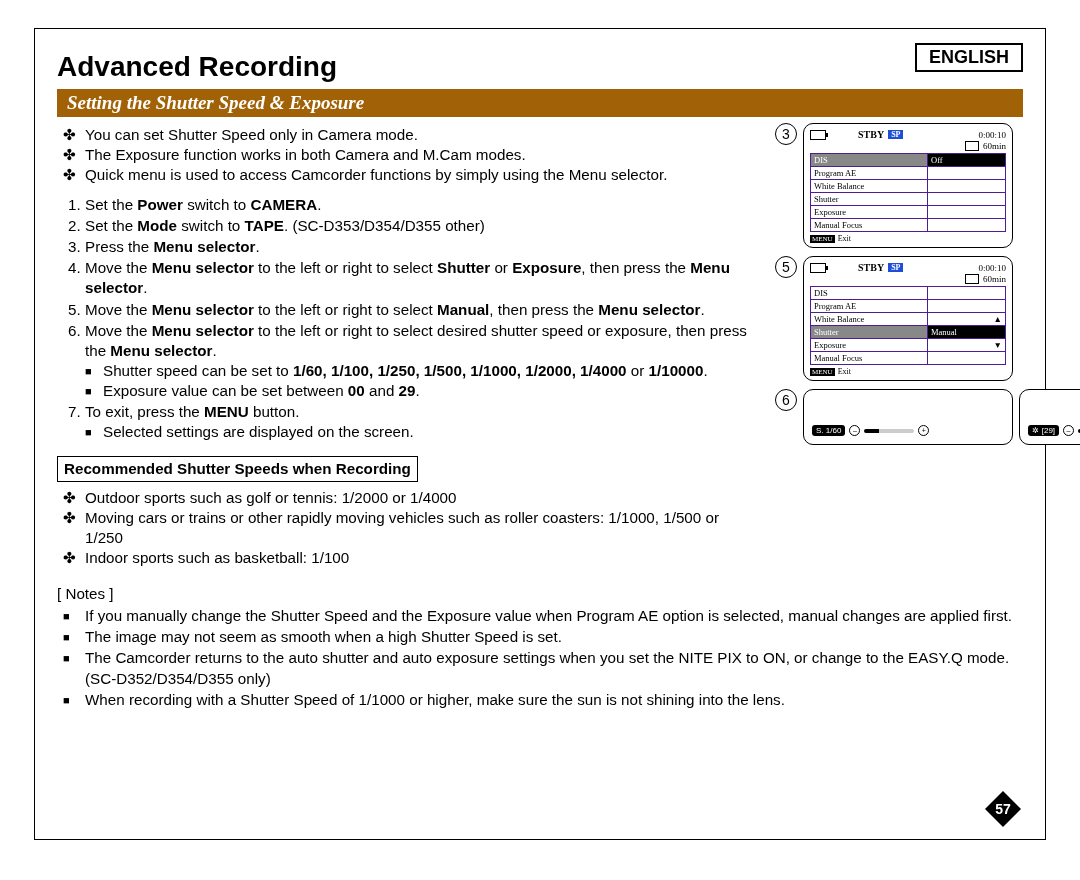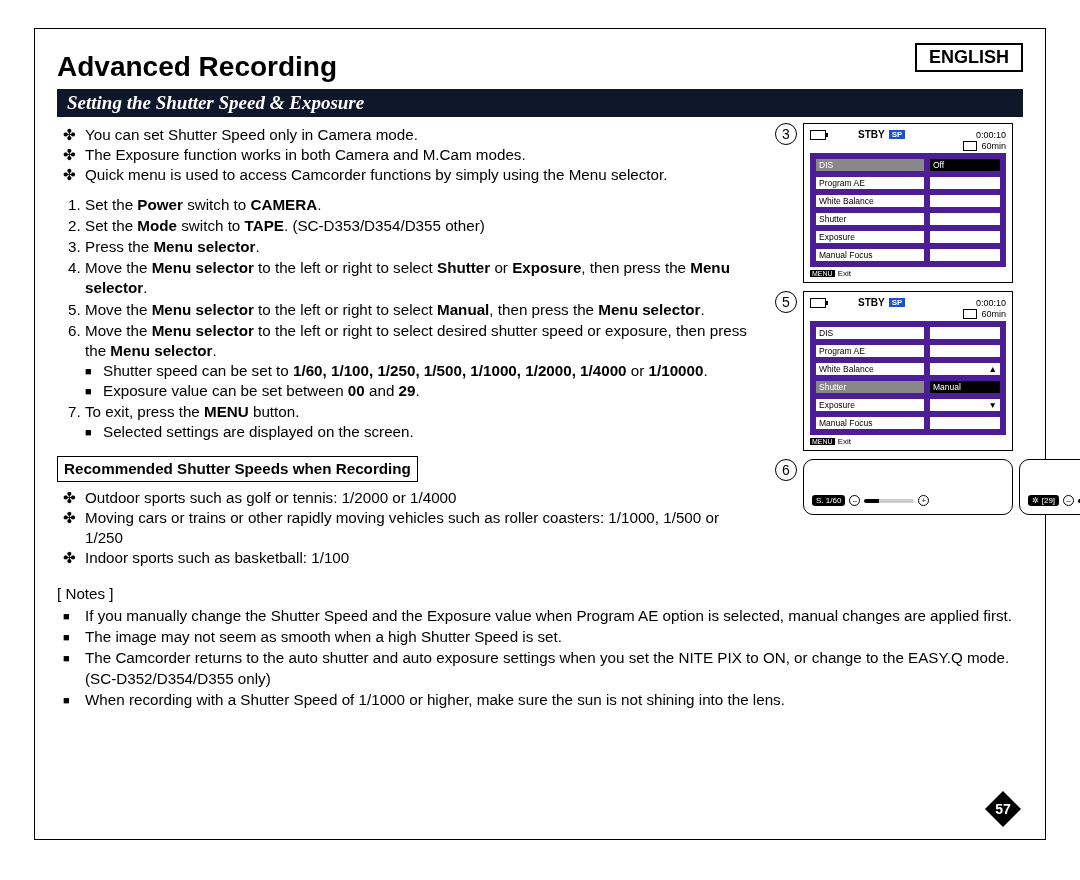--- a/index.html
+++ b/index.html
@@ -27,21 +27,21 @@
     padding: 2px 12px;
     font-weight: bold;
     font-size: 18px;
   }
   .title {
     font-size: 28px;
     font-weight: bold;
     margin: 8px 0 6px 0;
   }
   .subtitle-bar {
-    background: #0f172a;
+    background: #a16207;
     color: #fff;
     font-style: italic;
     font-weight: bold;
     font-family: "Times New Roman", Times, serif;
     font-size: 19px;
     padding: 3px 10px;
     margin-bottom: 6px;
   }
   .content {
     display: flex;
@@ -117,39 +117,39 @@
     border: 1.5px solid #000;
     border-radius: 50%;
     text-align: center;
     line-height: 20px;
     font-size: 14px;
     margin-right: 6px;
     flex-shrink:0;
   }
   .screen {
     border: 1.5px solid #000;
-    border-radius: 0;
+    border-radius: 10px;
     width: 210px;
     background: #fff;
     padding: 5px 6px 4px 6px;
     box-sizing: border-box;
     position:relative;
-    font-family: Liberation Sans, sans-serif;
+    font-family: Liberation Serif, serif;
   }
   .status-row { display:flex; align-items:center; gap:4px; font-size:9px; }
   .batt { width:14px; height:8px; border:1px solid #000; position:relative; }
   .batt::after { content:""; position:absolute; right:-3px; top:2px; width:2px; height:4px; background:#000; }
   .batt-fill { background:#000; width:100%; height:100%; }
   .stby { margin-left:28px; font-weight:bold; font-size:10px; }
   .sp { background:#1d4ed8; color:#fff; padding:0 3px; font-size:8px; font-weight:bold; }
   .time { margin-left:auto; font-size:9px; }
   .tape-row { display:flex; justify-content:flex-end; gap:4px; font-size:9px; margin:1px 0 2px 0;}
   .tape-icon { width:12px; height:8px; border:1px solid #000; display:inline-block; position:relative;}
   .menu-list { border-collapse: collapse; width: 100%; }
-  .menu-list td { border:6px solid #4c1d95; padding:1px 3px; font-size:8.5px; line-height:10px; }
+  .menu-list td { border:1px solid #4c1d95; padding:1px 3px; font-size:8.5px; line-height:10px; }
   .menu-list td.val { width: 40%; }
   .menu-list td.sel { background:#888; color:#fff; }
   .menu-list td.sel2 { background:#000; color:#fff; }
   .arrows { font-size:8px; text-align:right; }
   .exit-row { font-size:8px; margin-top:2px; display:flex; align-items:center; gap:3px;}
   .menu-tag { background:#000; color:#fff; font-size:7px; padding:0 2px; }
   .small-screen {
     border:1.5px solid #000;
     border-radius:10px;
     width: 210px;

